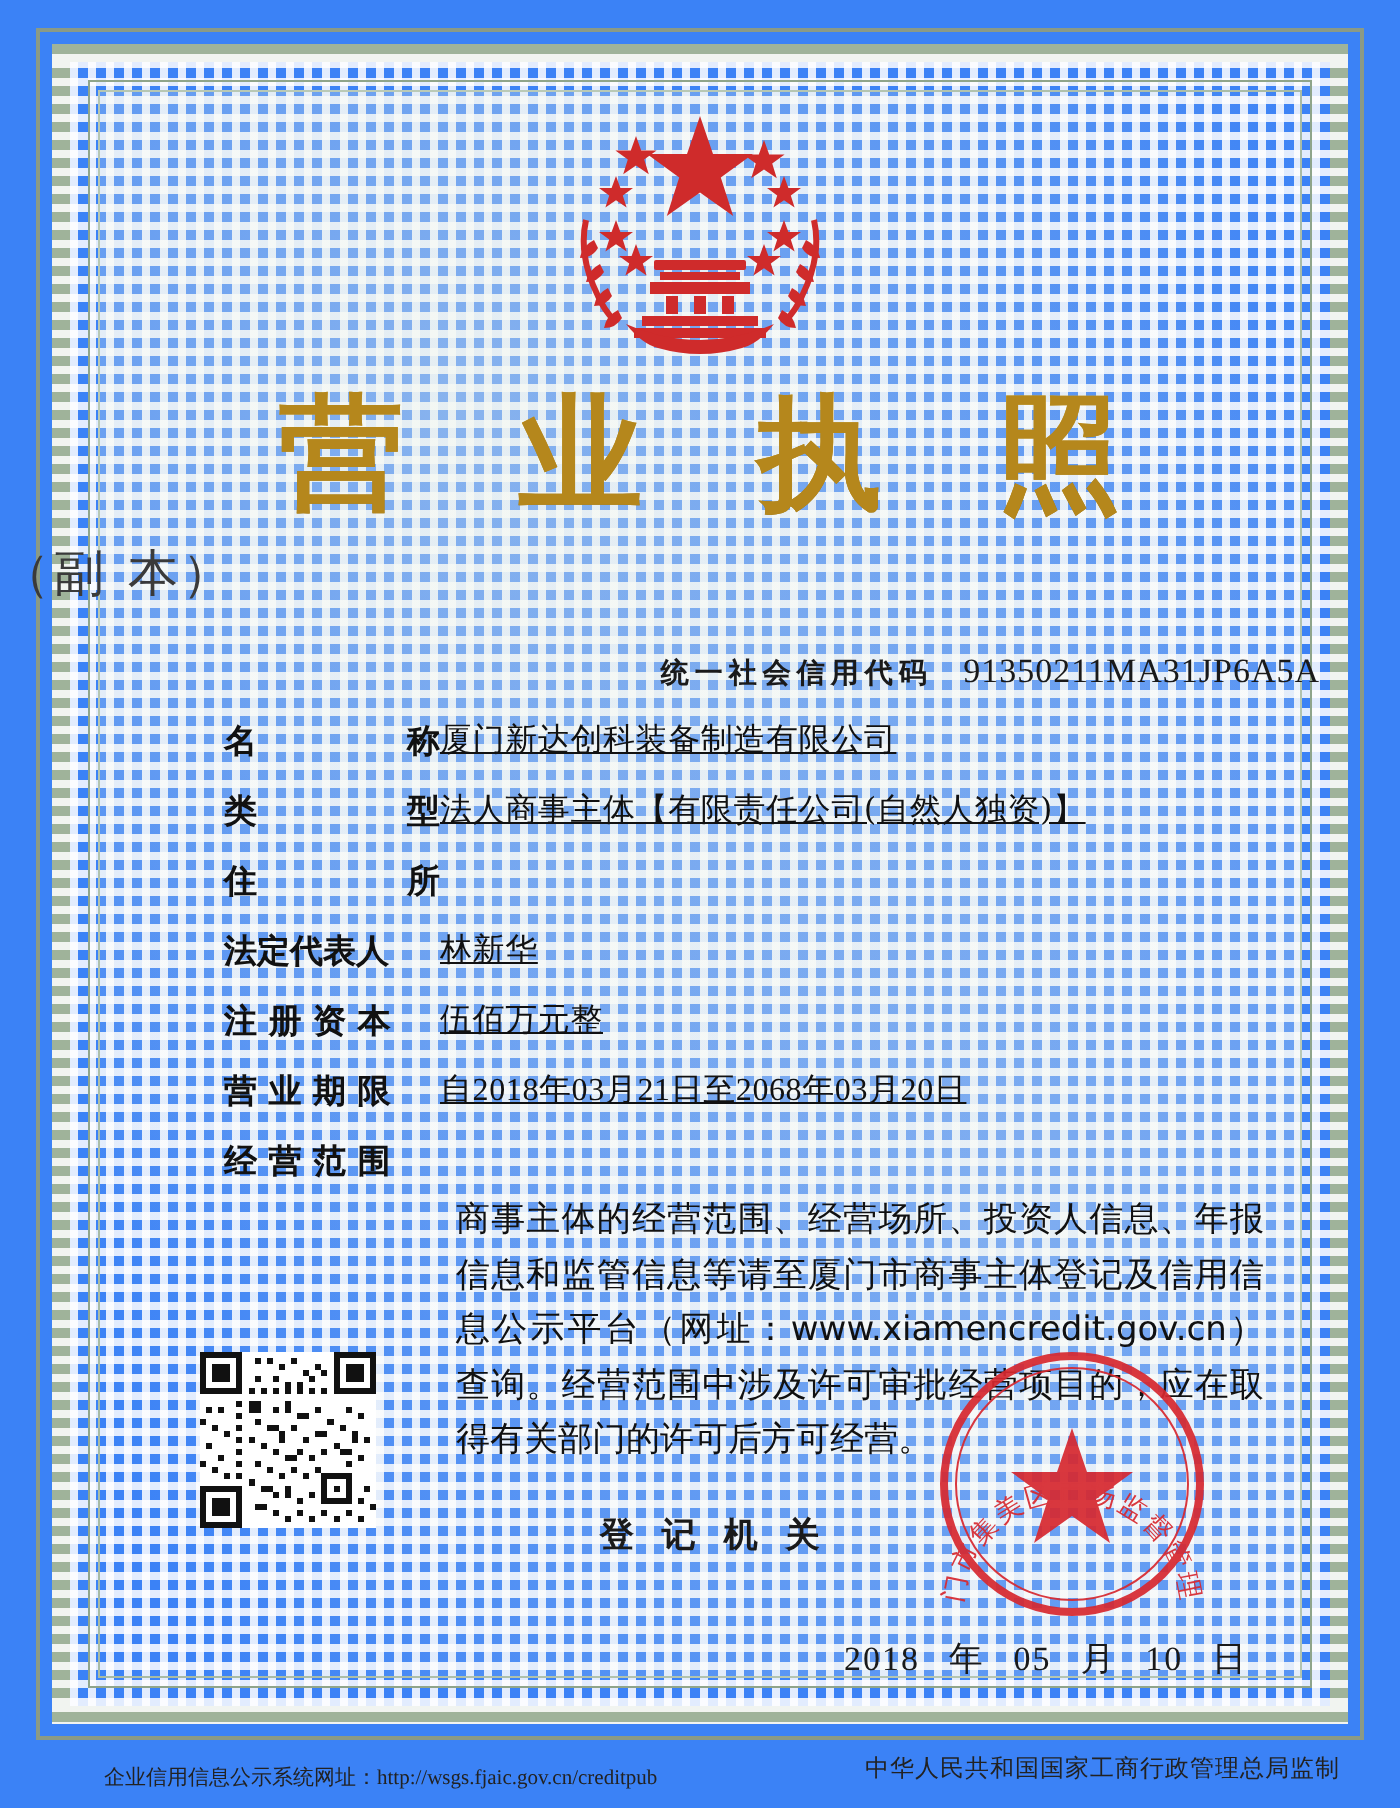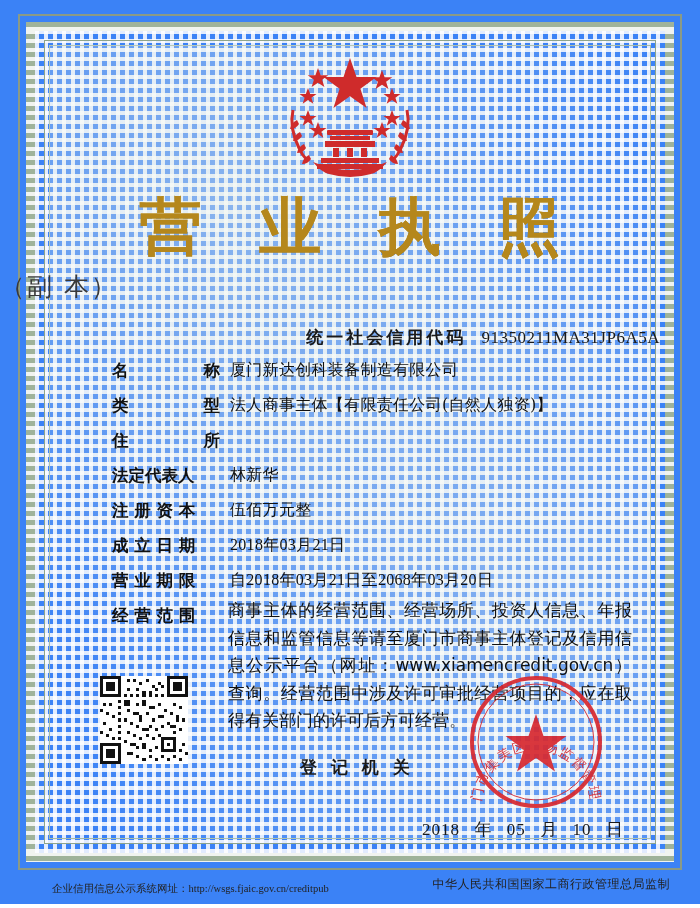--- a/index.html
+++ b/index.html
@@ -115,21 +115,21 @@
     width: 660px;
     text-align: right;
     font-size: 17px;
     letter-spacing: 1px;
     white-space: nowrap;
   }
   .credit-label {
     font-family: Liberation Sans, sans-serif;
     font-weight: bold;
     letter-spacing: 3px;
-    font-size: 17px;
+    font-size: 14px;
   }
   .credit-value {
     font-family: "Liberation Serif", serif;
     font-size: 17px;
     letter-spacing: .5px;
     margin-left: 10px;
   }
 
   
   .fields {
@@ -154,21 +154,21 @@
     justify-content: space-between;
   }
   .field-label.lbl-4 { letter-spacing: 0; }
   .field-label span { display: inline-block; }
   .field-value {
     flex: 1;
     font-family: "DejaVu Serif", serif;
     font-size: 16px;
     color: #111;
     letter-spacing: .3px;
-    padding-left: 10px;
+    text-decoration: underline;
   }
   .field-value.nums {
     font-family: "Liberation Serif", serif;
     font-size: 16px;
   }
 
   
   .scope-block {
     position: absolute;
     top: 597px;
@@ -351,26 +351,20 @@
       <div class="field-value">林新华</div>
     </div>
 
     <div class="field-row">
       <div class="field-label">
         <span>注 册 资 本</span>
       </div>
       <div class="field-value">伍佰万元整</div>
     </div>
 
-    <div class="field-row">
-      <div class="field-label">
-        <span>成 立 日 期</span>
-      </div>
-      <div class="field-value nums">2018年03月21日</div>
-    </div>
 
     <div class="field-row">
       <div class="field-label">
         <span>营 业 期 限</span>
       </div>
       <div class="field-value nums">自2018年03月21日至2068年03月20日</div>
     </div>
 
     <div class="field-row">
       <div class="field-label">

